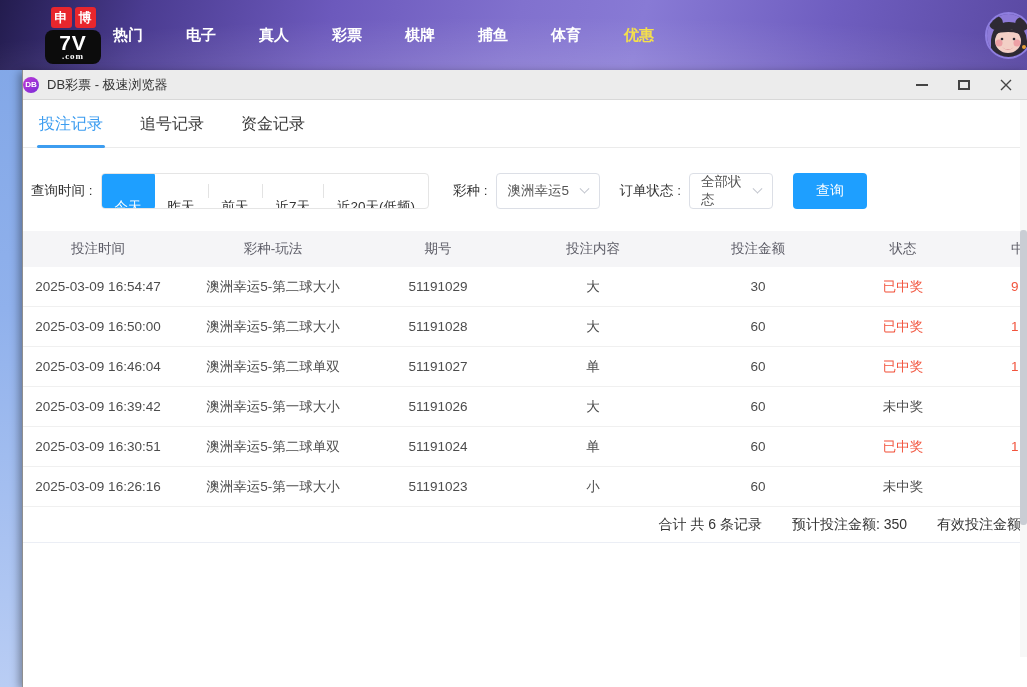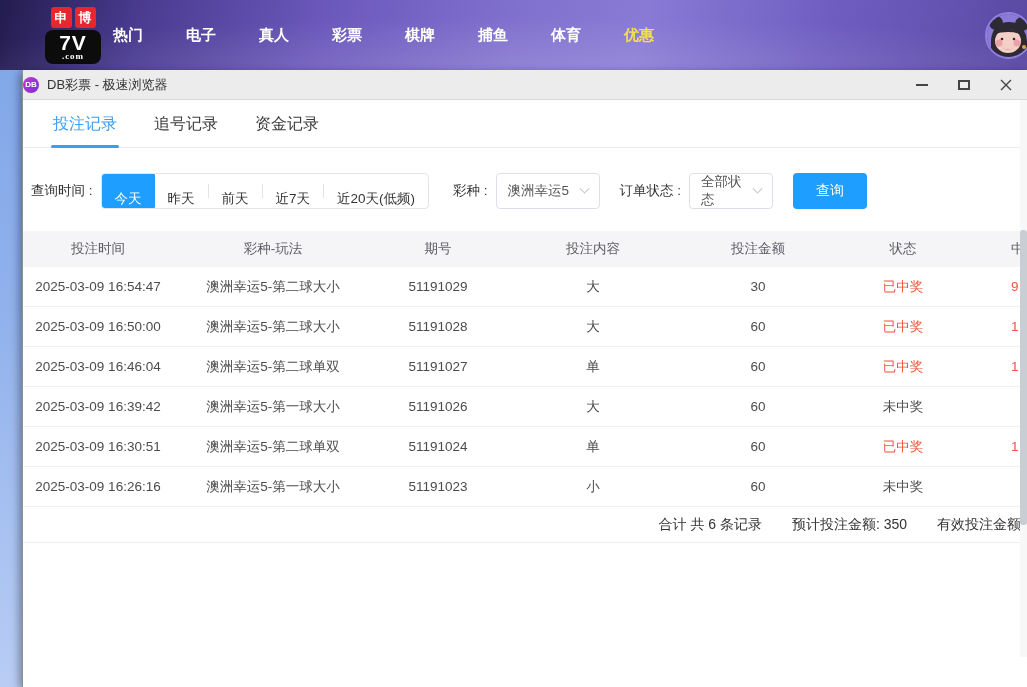--- a/index.html
+++ b/index.html
@@ -43,30 +43,30 @@
 
   .urlbar { height:29px; background:#fff; border-bottom:1px solid #e2e2e2;
     display:flex; align-items:center; padding-left:14px; }
   .url { margin-left:8px; font-size:15px; color:#4a4a4a; white-space:nowrap; overflow:hidden; width:960px; }
 
   .content { position:relative; height:557px; background:#fff; overflow:hidden; }
 
   
   .tab-bar { display:flex; padding:14px 0 0 16px; border-bottom:1px solid #ebebeb; }
   .tab { margin-right:37px; font-size:16px; color:#3c3c3c; padding-bottom:12px; position:relative; cursor:pointer; }
-  .tab.active { color:#3d9df0;margin-left:14px; }
+  .tab.active { color:#3d9df0; }
   .tab.active::after { content:''; position:absolute; left:-2px; right:-2px; bottom:-1px; height:3px;
     background:#3d9df0; border-radius:2px; }
 
   
   .filters { margin:25px 0 0 8px; display:flex; align-items:center; font-size:13.5px; color:#333; }
   .flabel { margin-right:8px; white-space:nowrap; }
   .btn-group { display:flex; align-items:center; border:1px solid #e5e5e5; border-radius:4px;
     height:36px; background:#fff; overflow:hidden; }
-  .time-opt { padding:8px 13px; height:36px; line-height:35px; cursor:pointer; white-space:nowrap; }
+  .time-opt { padding:16px 13px; height:36px; line-height:35px; cursor:pointer; white-space:nowrap; }
   .time-opt.active { background:#1E9FFF; color:#fff; border-radius:3px; }
   .divider { width:1px; height:14px; background:#e3e3e3; }
   .ml24 { margin-left:24px; } .ml20 { margin-left:20px; }
   .select { height:36px; border:1px solid #dcdfe6; border-radius:4px; background:#fff;
     display:flex; align-items:center; justify-content:space-between; padding:0 11px; cursor:pointer;
     color:#555; font-size:13.5px; }
   .select.w1 { width:104px; } .select.w2 { width:84px; }
   .chev { width:7px; height:7px; border-right:1.5px solid #c0c4cc; border-bottom:1.5px solid #c0c4cc;
     transform:rotate(45deg) translate(-2px,-2px); flex-shrink:0; }
   .search-btn { margin-left:20px; width:74px; height:36px; background:#1E9FFF; color:#fff;

